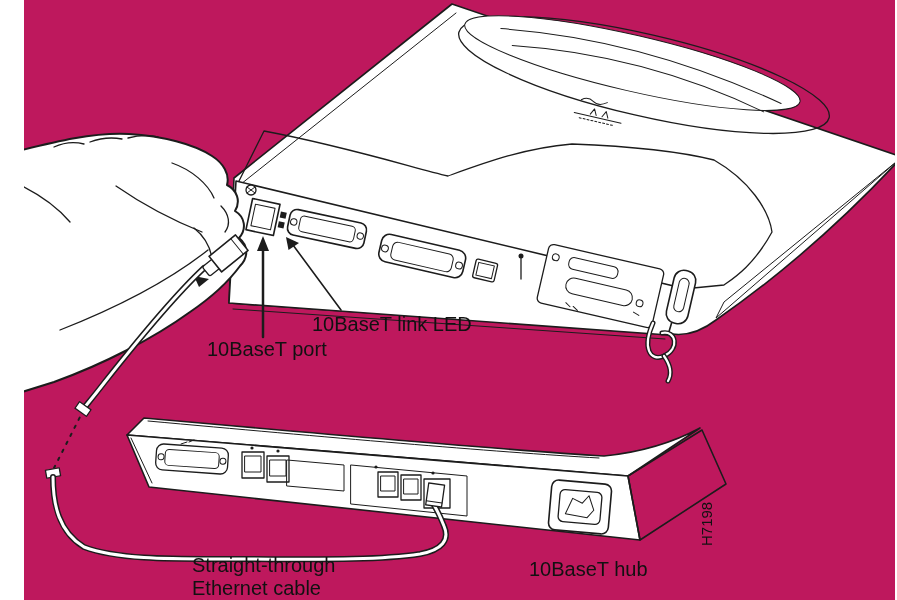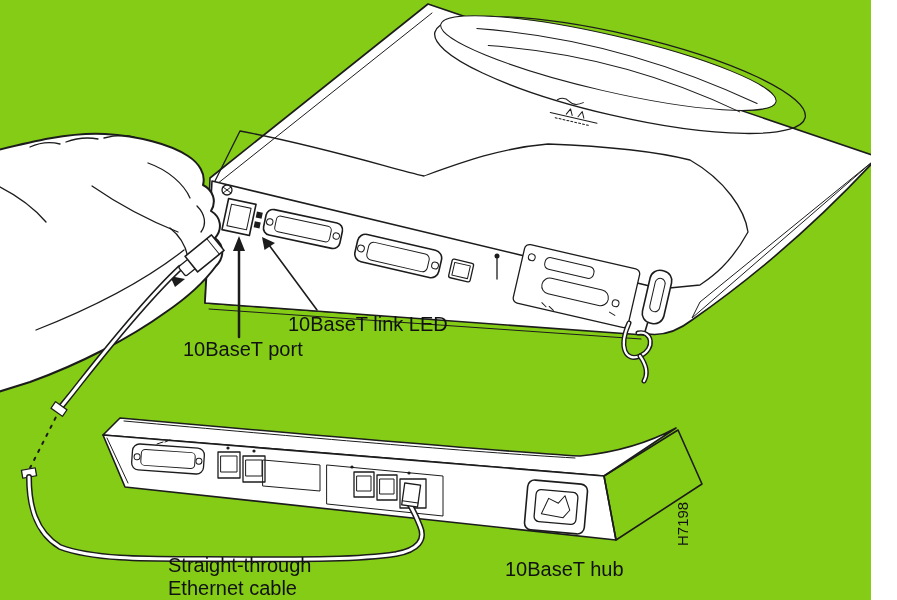--- a/index.html
+++ b/index.html
@@ -1,21 +1,22 @@
 <!DOCTYPE html>
 <html><head>
 <meta charset="utf-8">
 <style>
   html,body{margin:0;padding:0;background:#ffffff;}
   .figure-canvas{
     position:relative;
     width:871px;height:600px;
-    background:#84cc16;
+    background:#be185d;
     overflow:hidden;
     font-family:"Liberation Sans", sans-serif;
+    margin-left:24px;
   }
   svg{display:block;}
   .ink{stroke:#1c1c1c;fill:none;stroke-linecap:round;stroke-linejoin:round;}
   .w1{stroke-width:1;} .w13{stroke-width:1.3;} .w16{stroke-width:1.6;} .w2{stroke-width:2;} .w25{stroke-width:2.5;}
   .whitefill{fill:#ffffff;}
   .darkfill{fill:#1c1c1c;stroke:none;}
   .cable-outer{stroke:#1c1c1c;stroke-width:6;fill:none;stroke-linecap:round;}
   .cable-inner{stroke:#ffffff;stroke-width:3;fill:none;stroke-linecap:round;}
   .cord-outer{stroke:#1c1c1c;stroke-width:5;fill:none;stroke-linecap:round;}
   .cord-inner{stroke:#ffffff;stroke-width:2.2;fill:none;stroke-linecap:round;}

